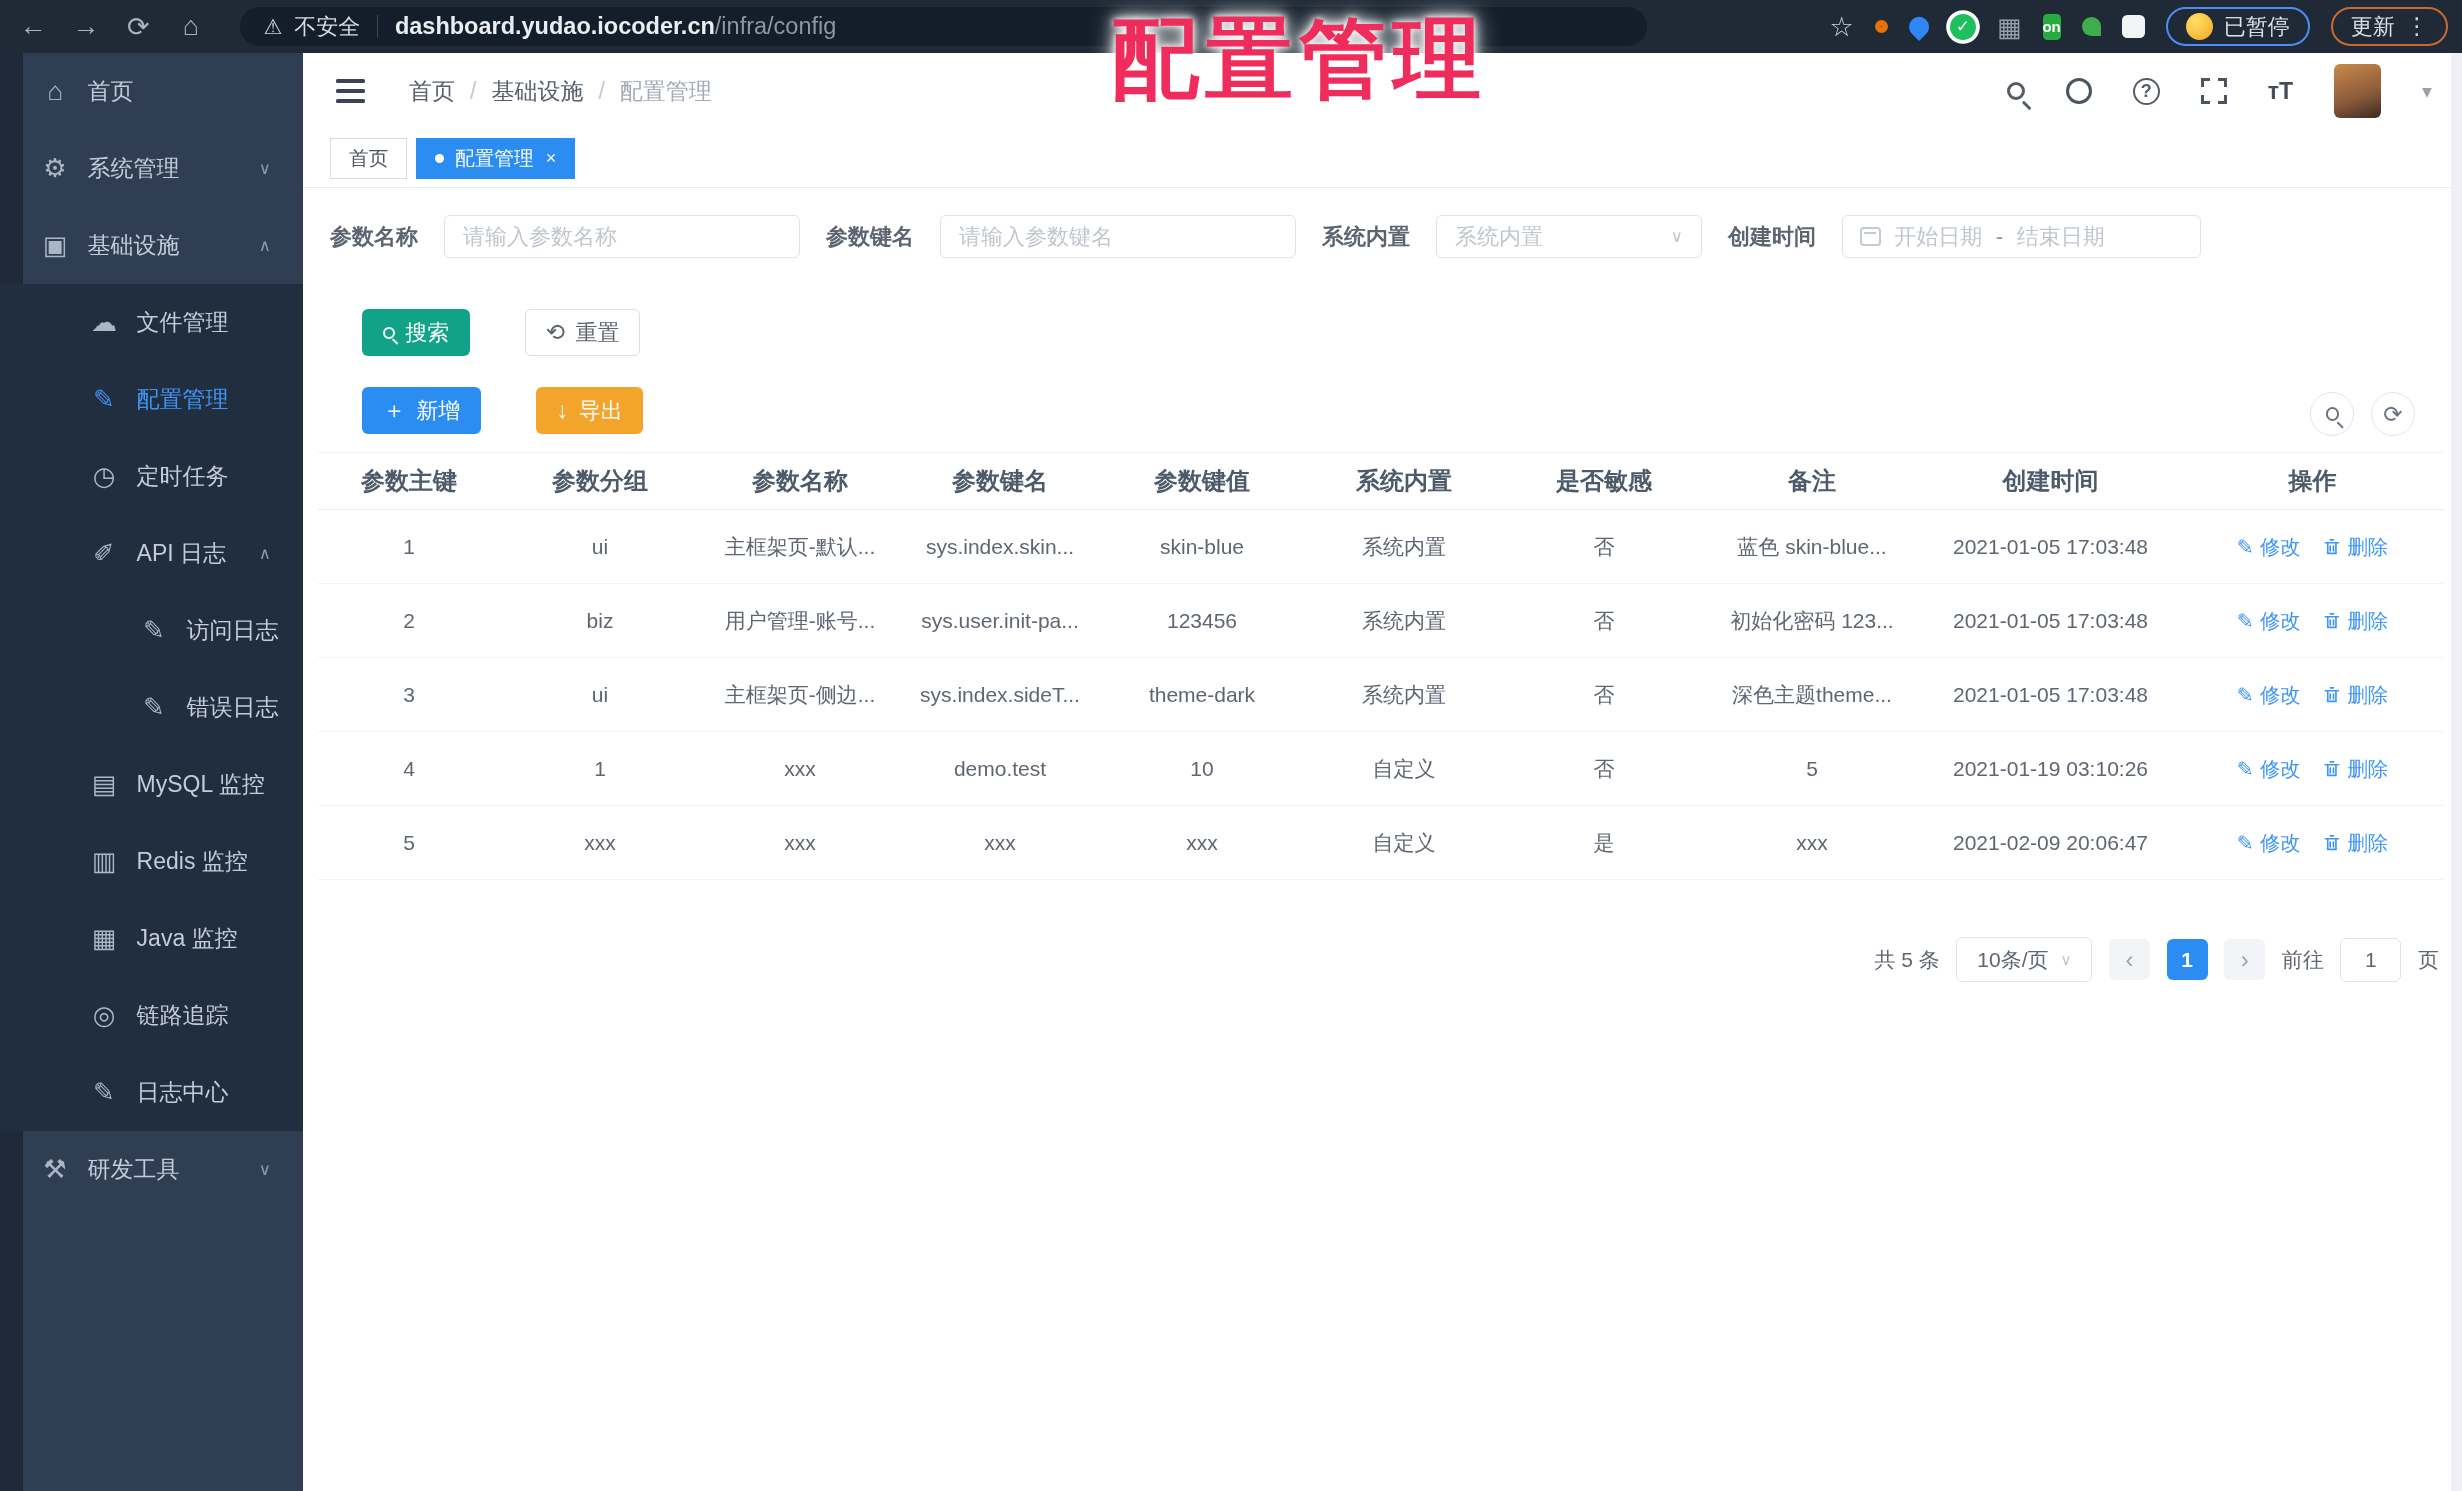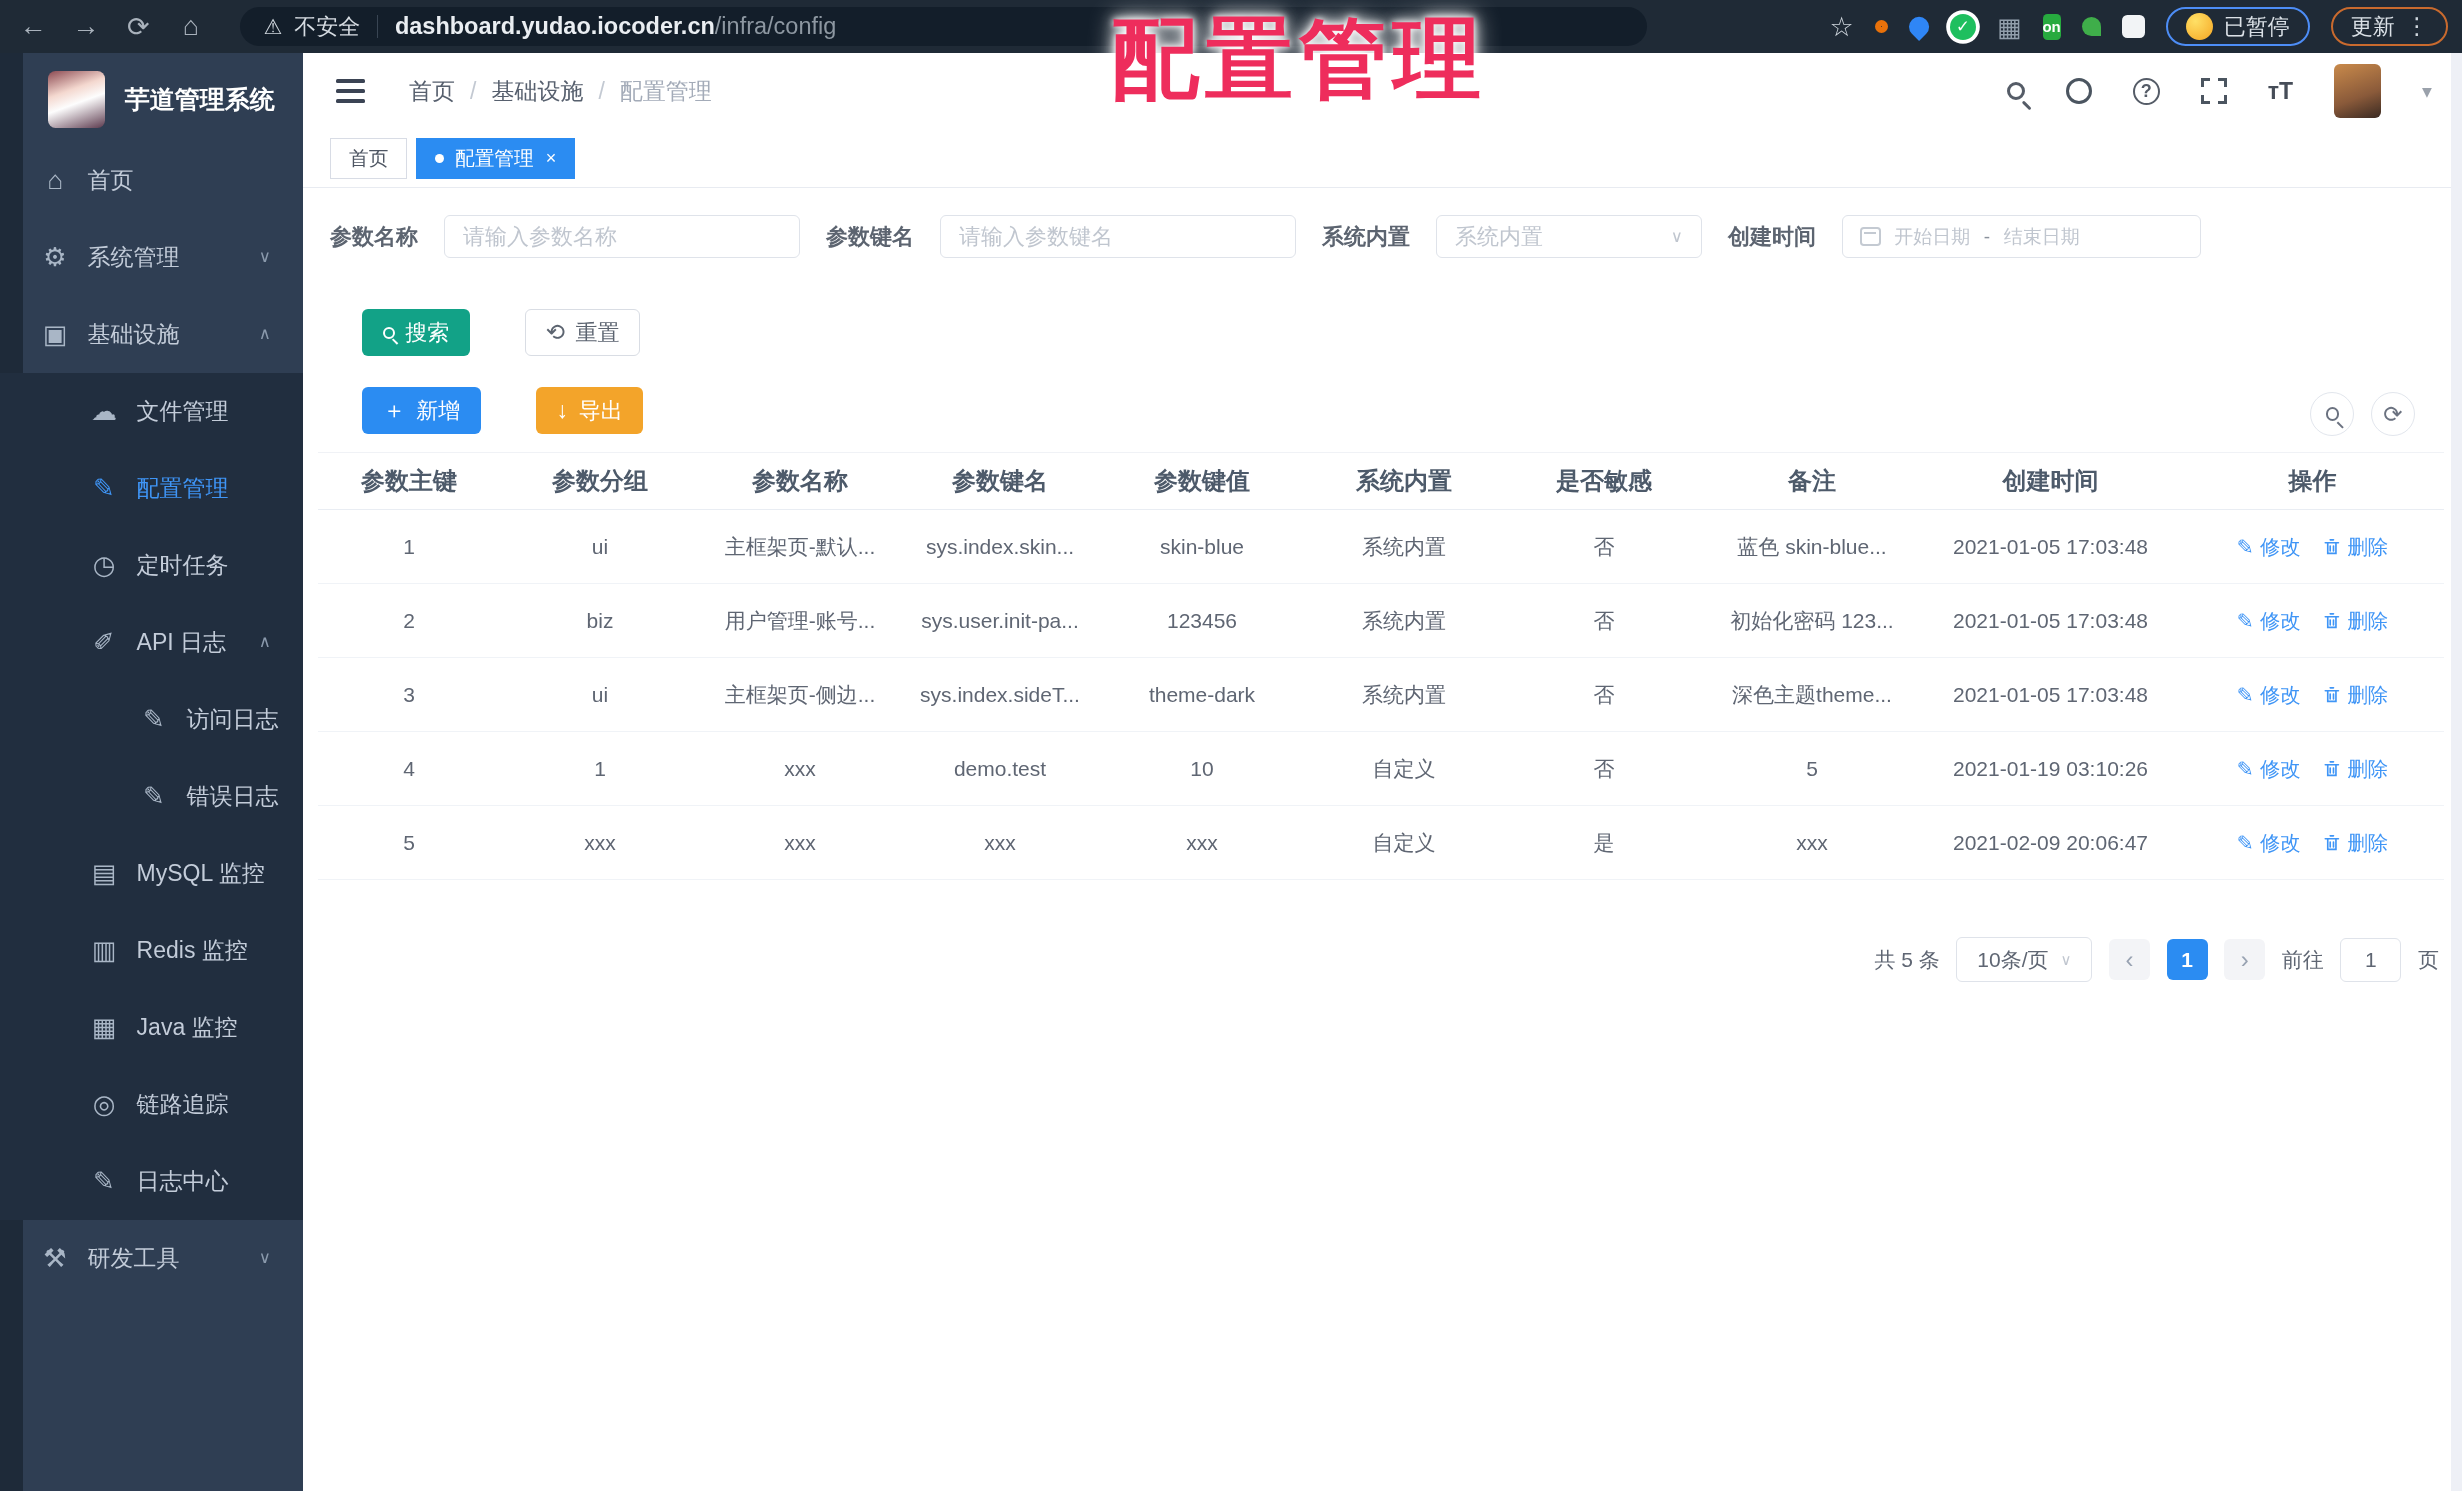--- a/index.html
+++ b/index.html
@@ -80,21 +80,21 @@
   .tab .dot{width:9px;height:9px;border-radius:50%;background:#fff;margin-right:10.6px;}
   .tab .close{margin-left:12px;font-size:18px;}
 
   .filter-row{position:absolute;left:27px;top:162px;display:flex;align-items:center;gap:26px;}
   .f-label{font-size:22px;color:#5c6470;font-weight:700;white-space:nowrap;}
   .inp,.sel,.dr{height:43px;border:1.5px solid var(--bd);border-radius:6px;background:#fff;}
   .inp{width:356px;padding:0 18px;font-size:22px;color:#5f6673;}
   .inp::placeholder{color:var(--muted);}
   .sel{width:266px;display:flex;align-items:center;padding:0 18px;color:var(--muted);font-size:22px;}
   .sel .chev{margin-left:auto;font-size:16.6px;color:var(--muted);}
-  .dr{width:359px;display:flex;align-items:center;padding:0 16.6px;gap:13.6px;color:var(--muted);font-size:19px;}
+  .dr{width:359px;display:flex;align-items:center;padding:0 16.6px;gap:13.6px;color:var(--muted);font-size:22px;}
   .cal{width:21px;height:19.7px;border:2.3px solid #c4cad2;border-radius:3.8px;position:relative;}
   .cal::before{content:"";position:absolute;left:2.3px;right:2.3px;top:3px;height:2.3px;background:#c4cad2;}
   .dr .dash{color:#8a919c;}
 
   .btn-row1{position:absolute;left:27px;top:256px;display:flex;gap:23px;}
   .btn-row2{position:absolute;left:27px;top:334px;display:flex;gap:23px;}
   .btn{height:47px;border-radius:6px;font-size:22px;display:inline-flex;align-items:center;gap:10.6px;padding:0 19.7px;border:1.5px solid transparent;cursor:pointer;background:#fff;margin-left:32px;}
   .btn.search{background:var(--teal);color:#fff;}
   .btn.reset{border-color:#d9dde4;color:#5c6470;}
   .btn.add{background:var(--blue);color:#fff;}
@@ -156,24 +156,20 @@
     </span>
     <span class="pill update">
       <span>更新</span>
       <span class="kebab">⋮</span>
     </span>
   </div>
 </div>
 
 <div class="sidebar">
   <div class="side-edge"></div>
-  <div class="logo-row">
-    <span class="logo-avatar"></span>
-    <span class="logo-title">芋道管理系统</span>
-  </div>
   <nav class="menu" id="menu">
       <div class="menu-item lvl1">
         <span class="mi-icon">⌂</span>
         <span class="mi-label">首页</span>
       </div>
       <div class="menu-item lvl1">
         <span class="mi-icon">⚙</span>
         <span class="mi-label">系统管理</span>
         <span class="mi-chevron">∨</span>
       </div>

